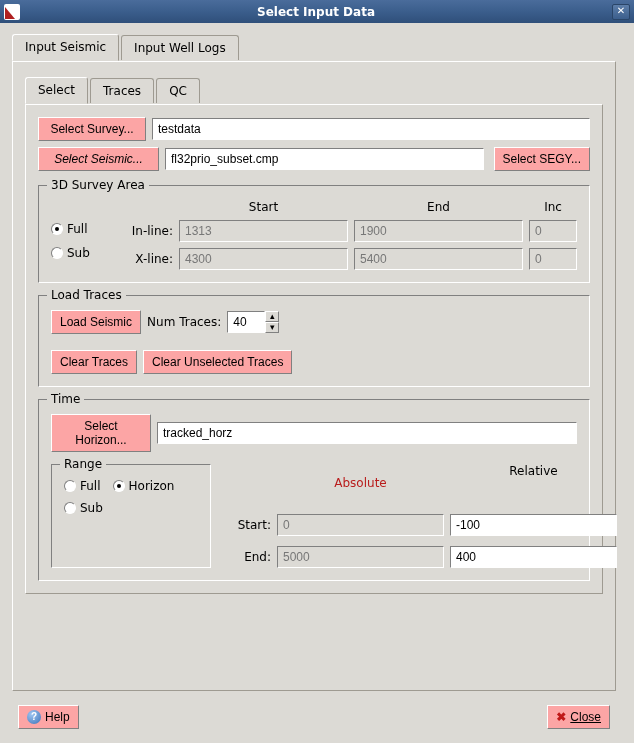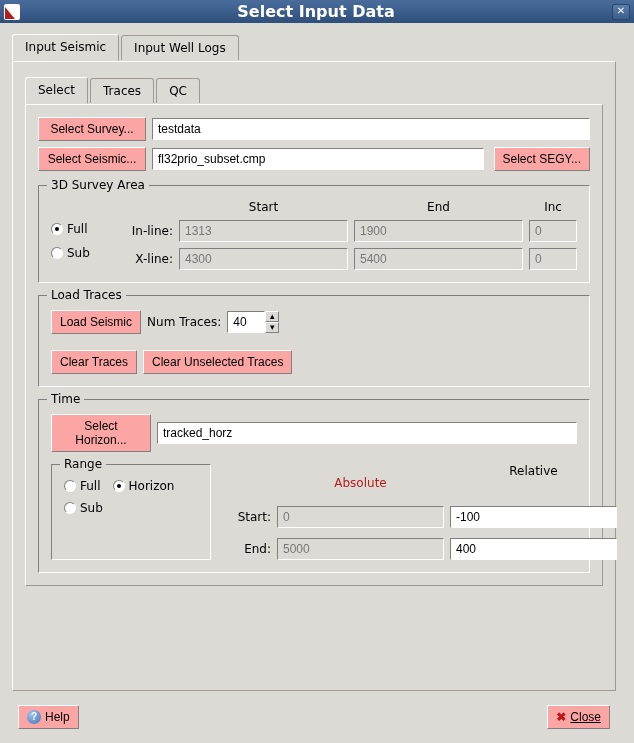--- a/index.html
+++ b/index.html
@@ -28,21 +28,21 @@
   .titlebar .appicon::after {
     content: "";
     position: absolute;
     left: 1px; bottom: 1px;
     width: 0; height: 0;
     border-left: 10px solid #b02020;
     border-top: 12px solid transparent;
   }
   .titlebar .title {
     flex: 1; text-align: center;
-    color: #fff; font-weight: bold; font-size: 16px;
+    color: #fff; font-weight: bold; font-size: 12px;
   }
   .titlebar .closebtn {
     width: 18px; height: 16px;
     background: linear-gradient(to bottom,#5d7ea9,#3b5e8c);
     border: 1px solid #2a4568;
     border-radius: 2px;
     color: #fff; font-size: 10px; line-height: 12px;
     text-align: center;
     cursor: pointer;
   }
@@ -182,21 +182,21 @@
       <div class="tab inactive">Traces</div>
       <div class="tab inactive">QC</div>
     </div>
     <div class="tabpanel">
 
       <div class="row">
         <button class="btn" style="width:108px; justify-content:center;">Select Survey...</button>
         <input class="txt" style="flex: 1 1 0%;" value="testdata">
       </div>
       <div class="row">
-        <button class="btn" style="width:108px; justify-content:center;">Select Seismic...</button>
+        <button class="btn" style="width:121px; justify-content:center;font-style:italic;">Select Seismic...</button>
         <input class="txt" style="flex: 1 1 0%;" value="fl32prio_subset.cmp">
         <button class="btn" style="margin-left:4px;">Select SEGY...</button>
       </div>
 
       <div class="group" style="margin-top:14px;">
         <span class="legend">3D Survey Area</span>
         <div style="display:flex;">
           <div style="width:70px; display:flex; flex-direction:column; gap:10px; padding-top:22px;">
             <span class="radio checked">
               <span class="dot"></span>
@@ -275,21 +275,21 @@
               <span>Sub</span>
             </span>
           </div>
 
           <div style="flex:1;">
             <div style="display:flex; gap:6px;">
               <div style="width:42px;"></div>
               <div style="flex:1; text-align:center;" class="greytxt">Absolute</div>
               <div style="flex:1; text-align:center;">Relative</div>
             </div>
-            <div class="row" style="margin-top:16px;">
+            <div class="row" style="margin-top:24px;">
               <div style="width:42px; text-align:right;">Start:</div>
               <input class="txt disabled" style="flex: 1 1 0%;" disabled="" value="0">
               <input class="txt" style="flex: 1 1 0%;" value="-100">
             </div>
             <div class="row" style="margin-top:10px;">
               <div style="width:42px; text-align:right;">End:</div>
               <input class="txt disabled" style="flex: 1 1 0%;" disabled="" value="5000">
               <input class="txt" style="flex: 1 1 0%;" value="400">
             </div>
           </div>

